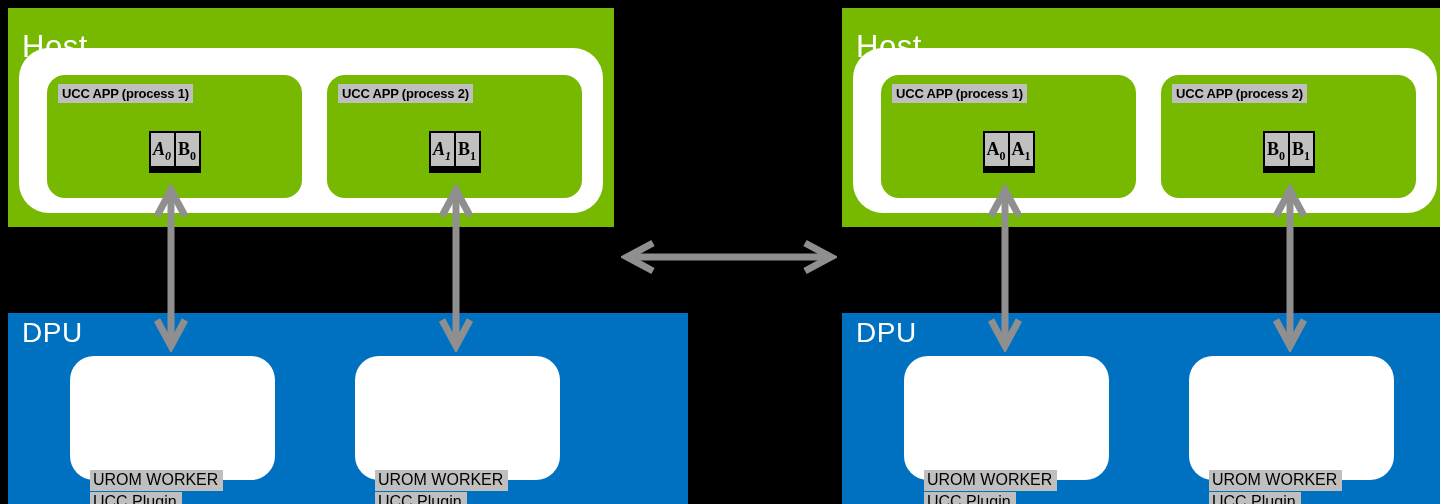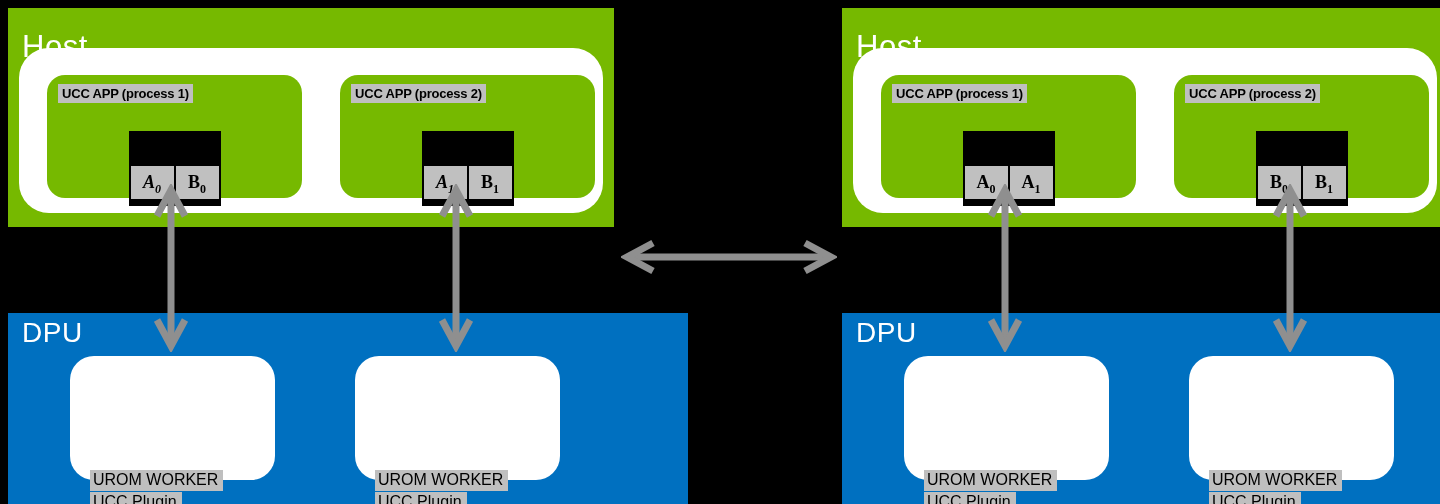--- a/index.html
+++ b/index.html
@@ -9,27 +9,27 @@
   html,body{margin:0;padding:0;background:var(--bg);}
   .stage{position:relative;width:1440px;height:504px;overflow:hidden;background:var(--bg);
          font-family:"Liberation Sans",sans-serif;}
   .panel{position:absolute;top:0;width:606px;height:504px;}
   .panel.p0{left:8px;} .panel.p1{left:842px;}
 
   .host-box{position:absolute;left:0;top:8px;width:606px;height:219px;background:var(--green);}
   .host-label{position:absolute;left:14px;top:21px;font-size:31px;font-weight:400;color:var(--white);letter-spacing:.5px;}
   .white-container{position:absolute;left:11px;top:40px;width:584px;height:165px;background:var(--white);border-radius:30px;}
   .app-box{position:absolute;top:27px;width:255px;height:123px;background:var(--green);border-radius:18px;}
-  .app-box.a0{left:28px;} .app-box.a1{left:321px;}
+  .app-box.a0{left:28px;} .app-box.a1{left:308px;}
   .app-label{position:absolute;left:11px;top:9px;font-size:13px;font-weight:700;color:var(--text);
              background:var(--highlight);padding:2px 4px;white-space:nowrap;letter-spacing:-.2px;}
   .cell-pair{position:absolute;left:50%;transform:translateX(-50%);top:56px;display:flex;
              border:2px solid var(--text);border-bottom-width:7px;background:var(--text);}
-  .cell{width:43px;height:33px;background:var(--cell_bg);display:flex;align-items:center;justify-content:center;
-        font-family:"Liberation Serif",serif;font-weight:700;font-size:18px;color:var(--text);margin-top:33px;}
+  .cell{width:23px;height:33px;background:var(--cell_bg);display:flex;align-items:center;justify-content:center;
+        font-family:"Liberation Serif",serif;font-weight:700;font-size:18px;color:var(--text);}
   .cell + .cell{border-left:2px solid var(--text);}
   .cell sub{font-size:12px;line-height:0;}
   .italic{font-style:italic;}
 
   .dpu-box{position:absolute;left:0;top:313px;width:680px;height:191px;background:var(--blue);}
   .dpu-label{position:absolute;left:14px;top:4px;font-size:28px;font-weight:400;color:var(--white);letter-spacing:.5px;}
   .worker-box{position:absolute;top:43px;width:205px;height:124px;background:var(--white);border-radius:24px;}
   .worker-box.w0{left:62px;} .worker-box.w1{left:347px;}
   .worker-text{position:absolute;left:20px;top:70px;font-size:16px;color:var(--text);margin-top:44px;}
   .worker-text .hl{display:table;background:var(--highlight);padding:1px 5px 2px 3px;margin-bottom:1px;white-space:nowrap;}

